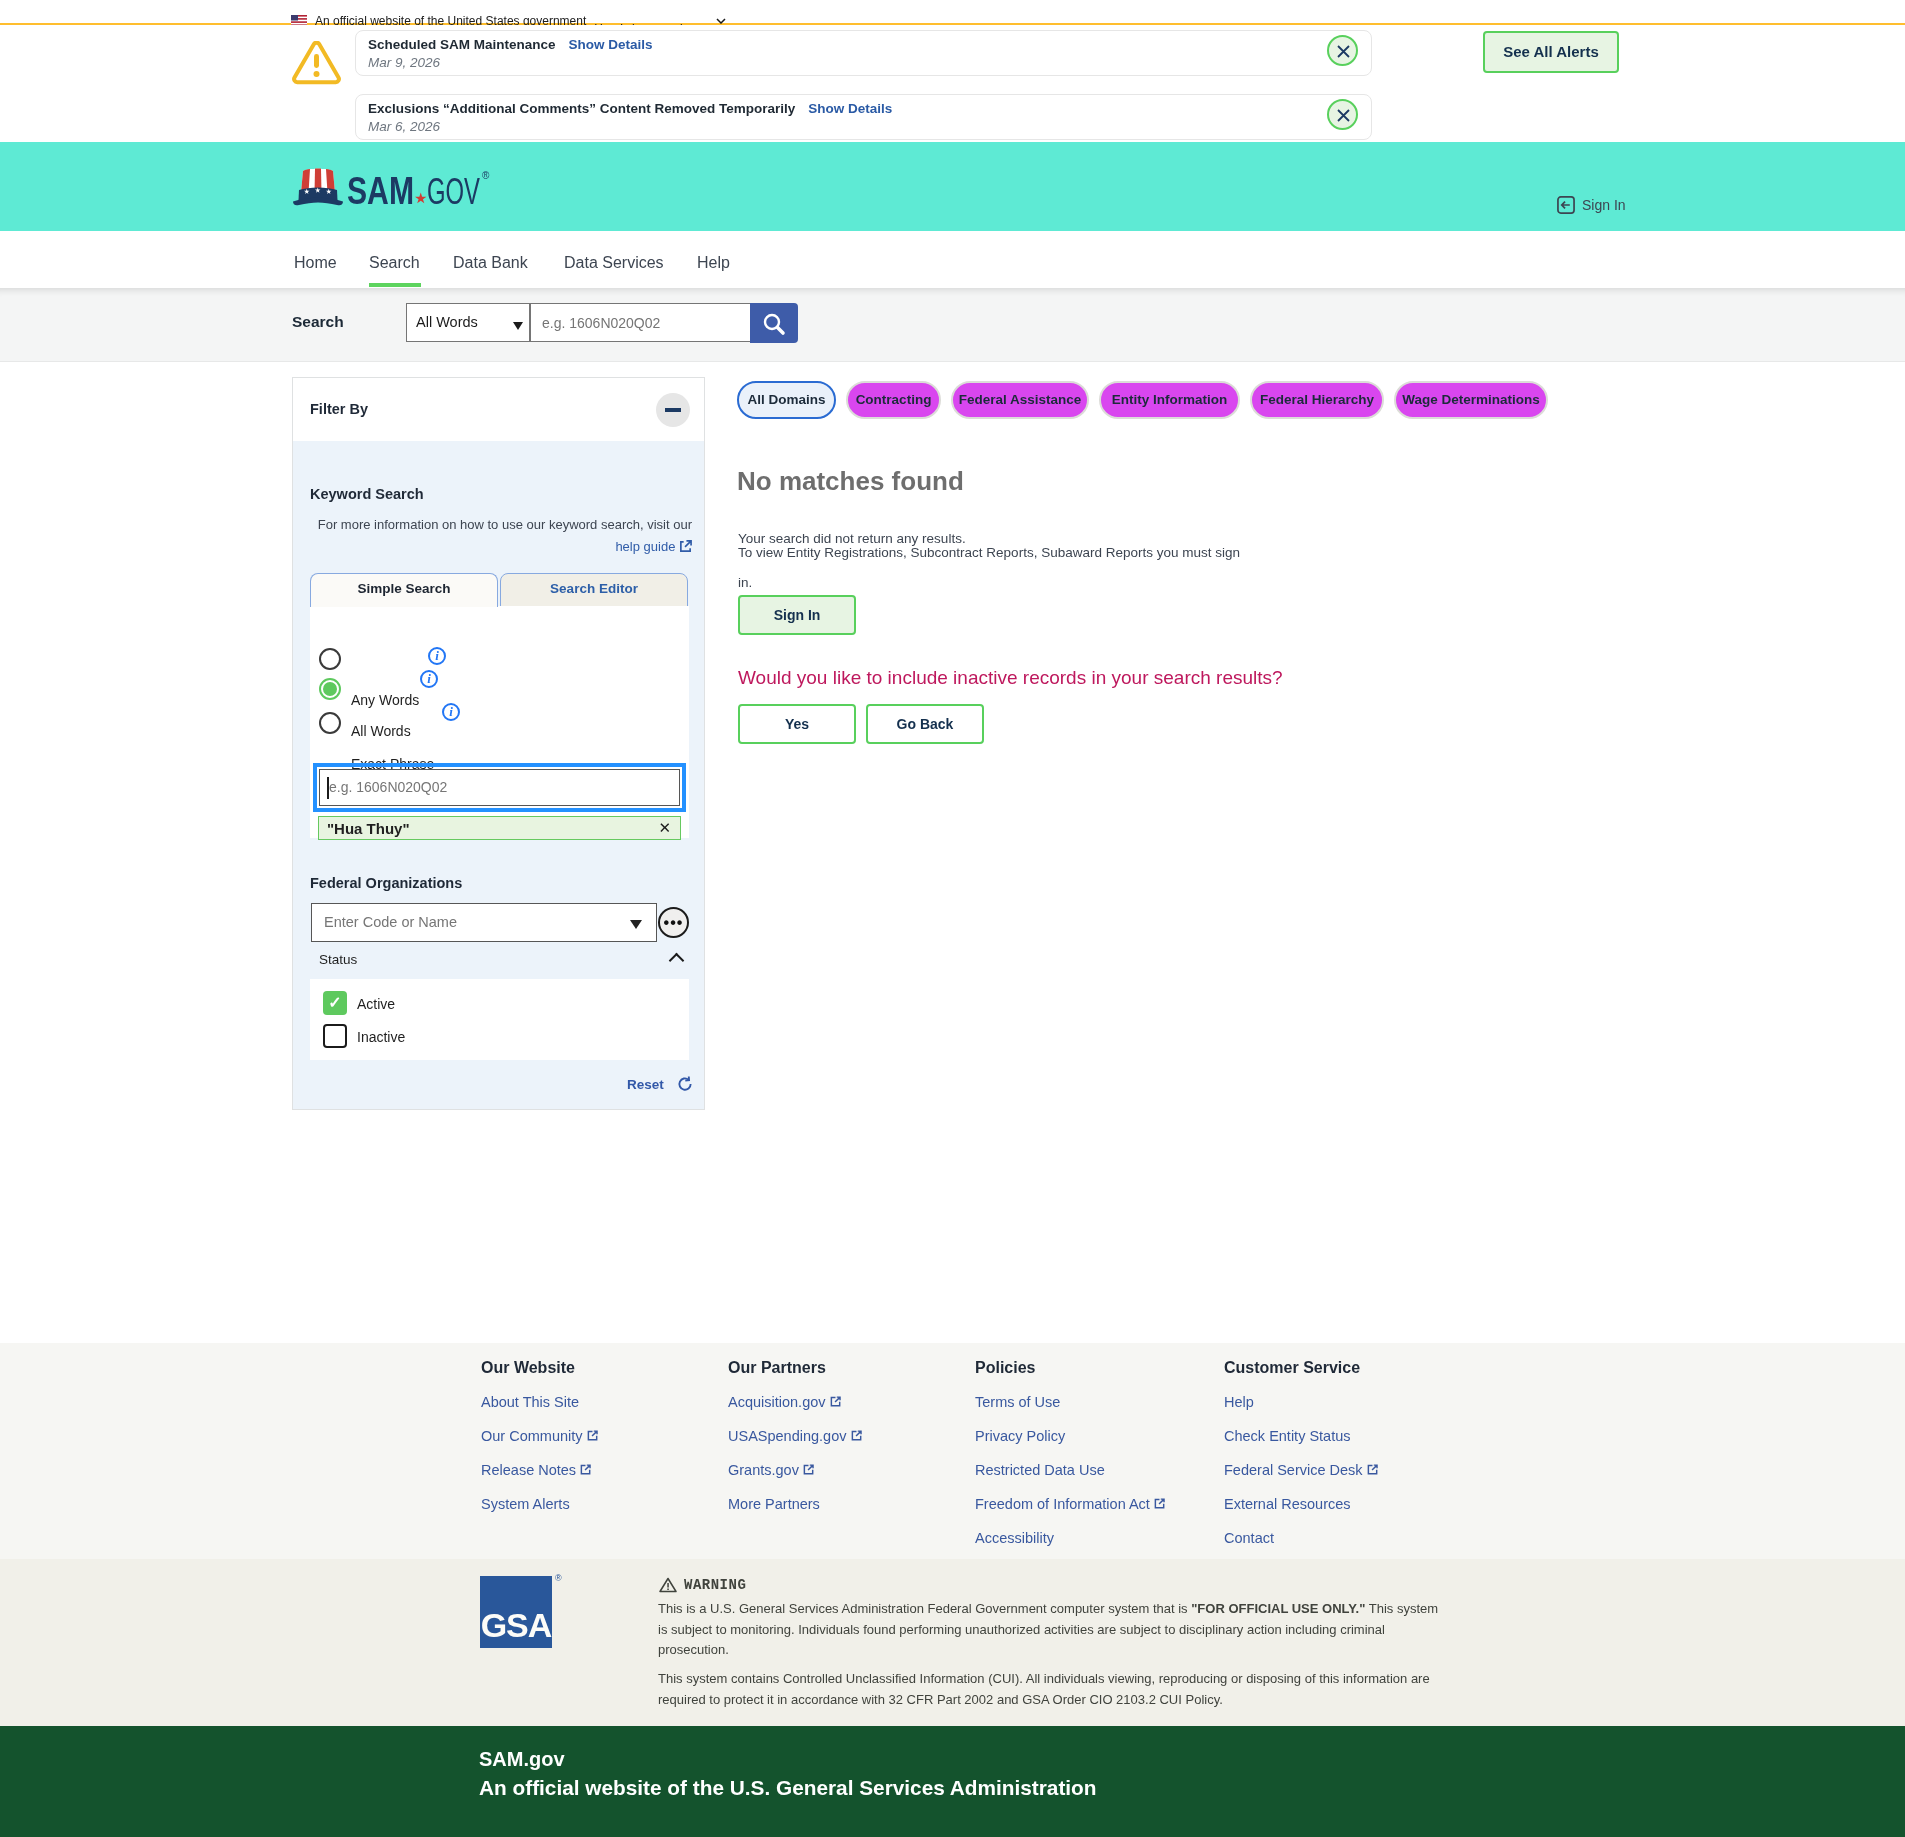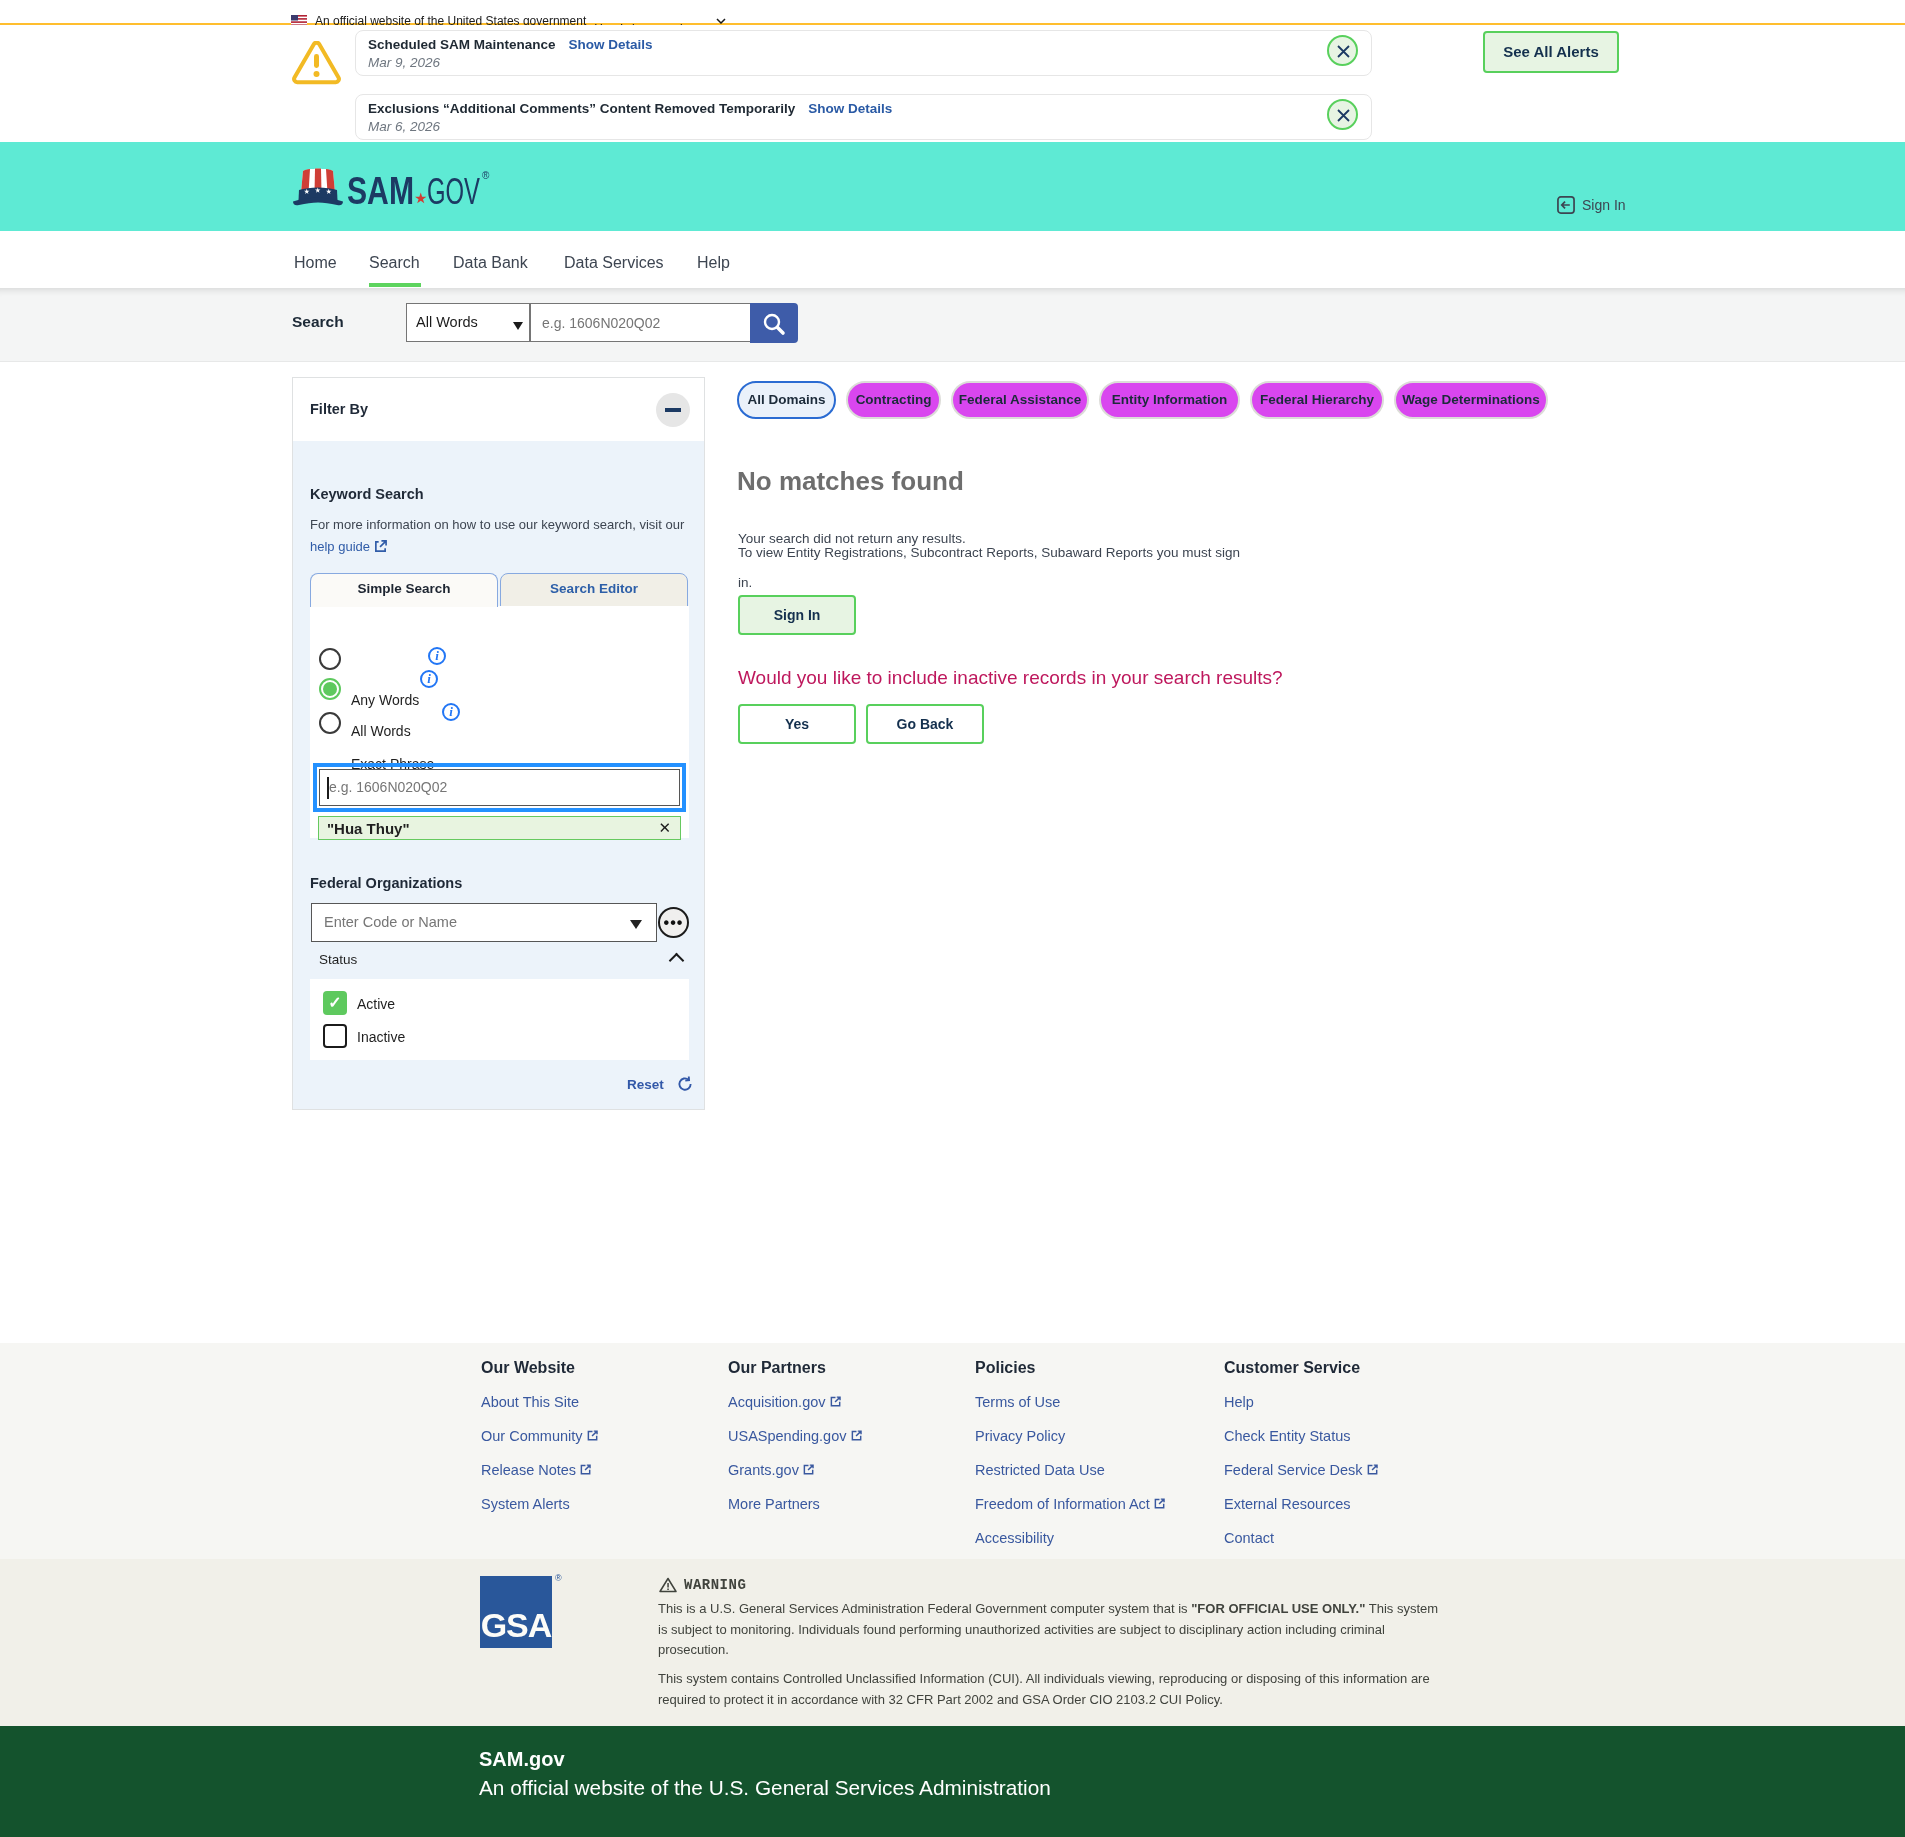--- a/index.html
+++ b/index.html
@@ -44,21 +44,21 @@
   .sbtn { position:absolute; left:750px; top:15px; width:48px; height:40px; background:#3e5ca9; border-radius:0 4px 4px 0; }
 
   
   .fpanel { position:absolute; left:292px; top:377px; width:413px; height:733px; border:1px solid #dfe1e2; background:#ecf3fa; }
   .fhead { position:absolute; left:0; top:0; width:100%; height:63px; background:#fff; }
   .fhead .ttl { position:absolute; left:17px; top:23px; font-size:14.5px; font-weight:bold; color:#1f2937; }
   .fmin { position:absolute; right:14px; top:15px; width:34px; height:34px; border-radius:50%; background:#e6e6e6; }
   .fmin::after { content:""; position:absolute; left:9px; top:15px; width:16px; height:3.5px; background:#1c3a63; }
   .fbody { position:absolute; left:0; top:63px; width:100%; height:670px; }
   .kwttl { position:absolute; left:17px; top:45px; font-size:14.5px; font-weight:bold; color:#1f2937; }
-  .kwp { position:absolute; left:17px; top:73px; width:382px; font-size:13px; line-height:22px; color:#3d4551; }
+  .kwp { position:absolute; left:17px; top:73px; width:382px; font-size:13px; line-height:22px; color:#3d4551;text-align:right; }
   .kwp a { color:#305ca8; text-decoration:none; }
 
   .tab { position:absolute; top:132px; height:34px; width:188px; text-align:center; font-size:13.5px; font-weight:bold; line-height:29px; border:1px solid #87a9e0; border-radius:8px 8px 0 0; }
   .tab.on { left:17px; background:#fbfaf7; color:#1d2531; border-bottom:none; height:34px; z-index:2; }
   .tab.off { left:207px; background:#f1efe7; color:#2d5fa8; }
   .fwhite { position:absolute; left:17px; top:165px; width:379px; height:232px; background:#fff; }
 
   .radio { position:absolute; width:22px; height:22px; border-radius:50%; background:#fff; border:2px solid #3a3a3a; }
   .radio.sel { border:2.5px solid #5ec95e; }
   .radio.sel::after { content:""; position:absolute; left:1.5px; top:1.5px; width:14px; height:14px; background:#5ec95e; border-radius:50%; }
@@ -105,21 +105,21 @@
   .fcol h4 { font-size:16px; font-weight:bold; color:#1f2937; margin-bottom:18px; }
   .fcol a { display:block; font-size:14.5px; color:#39589f; text-decoration:none; margin-bottom:19px; line-height:15px; }
   .gsa { position:absolute; top:1559px; left:0; width:1905px; height:167px; background:#f1f0e9; }
   .gsalogo { position:absolute; left:480px; top:17px; width:72px; height:72px; background:#29579a; }
   .gsalogo span { position:absolute; left:0; width:72px; text-align:center; bottom:3px; color:#fcfcf8; font-size:34px; font-weight:bold; letter-spacing:-1px; }
   .gsareg { position:absolute; left:555px; top:14px; font-size:9px; color:#29579a; }
   .warnttl { position:absolute; left:684px; top:18px; font-family:"Liberation Mono",monospace; font-size:14px; font-weight:bold; color:#40433d; letter-spacing:0.5px; }
   .warnp { position:absolute; left:658px; width:790px; font-size:13px; line-height:20.5px; color:#40433d; }
   .dark { position:absolute; top:1726px; left:0; width:1905px; height:111px; background:#14532d; color:#fff; }
   .dark .l1 { position:absolute; left:479px; top:22px; font-size:20px; font-weight:bold; }
-  .dark .l2 { position:absolute; left:479px; top:50px; font-size:20.8px; font-weight:normal; }
+  .dark .l2 { position:absolute; left:479px; top:50px; font-size:20.8px; font-weight:bold; }
 </style>
 </head>
 <body>
 
 <div class="banner">
   <div class="banner-inner">
     <svg width="16" height="11" viewBox="0 0 16 11">
         <rect width="16" height="11" fill="#fff"></rect>
         <rect y="0" width="16" height="1.6" fill="#b22234"></rect>
         <rect y="3.1" width="16" height="1.6" fill="#b22234"></rect>

